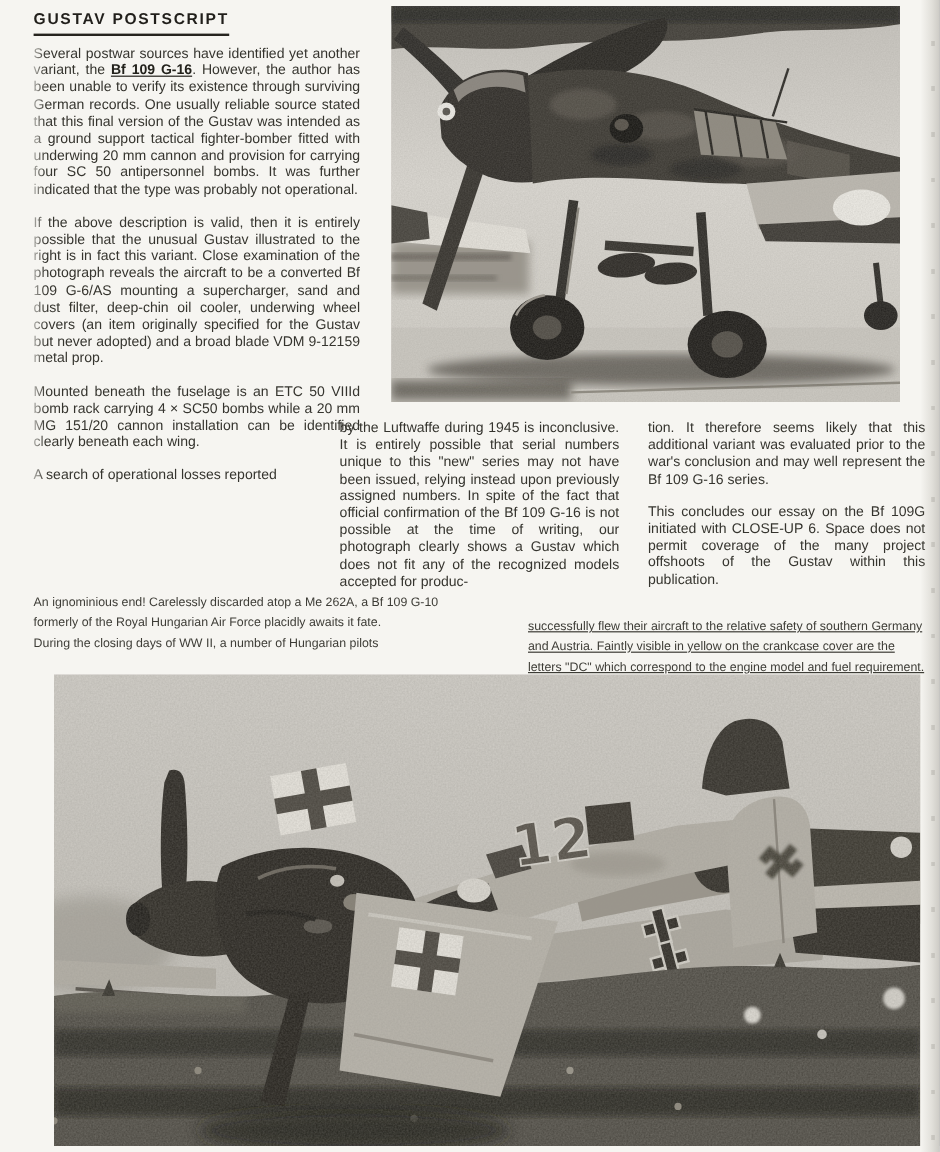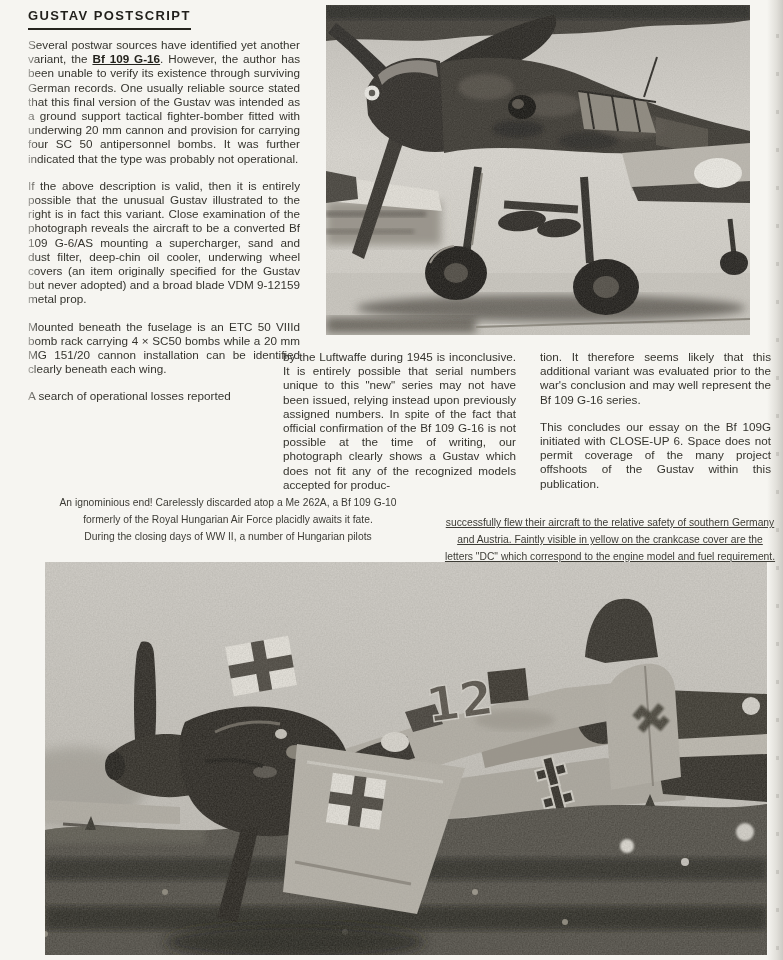--- a/index.html
+++ b/index.html
@@ -29,21 +29,21 @@
   .col-left{left:28px;top:38px;width:272px;}
   .col-left::after{ 
     content:"";position:absolute;left:-4px;top:0;width:14px;height:100%;
     background:linear-gradient(to right,rgba(246,245,241,0.85),rgba(246,245,241,0));
     pointer-events:none;
   }
   .col-mid{left:283px;top:350px;width:233px;}
   .col-right{left:540px;top:350px;width:231px;}
   .caption{
     position:absolute;font-size:10.3px;line-height:17px;color:#3d3c36;
-    white-space:pre-line;text-align:center;
+    white-space:pre-line;text-align:left;
   }
   .caption-left{left:28px;top:494px;width:400px;}
   .caption-right{left:440px;top:514px;width:340px;text-decoration:underline;}
   .photo{position:absolute;overflow:hidden;background:#d6d3cd;}
   .photo-top{left:326px;top:5px;width:424px;height:330px;}
   .photo-bottom{left:45px;top:562px;width:722px;height:393px;}
   .photo svg{display:block;}
   .bottom-strip{position:absolute;left:0;bottom:0;width:100%;height:5px;background:#f6f5f1;}
 </style>
 </head>

